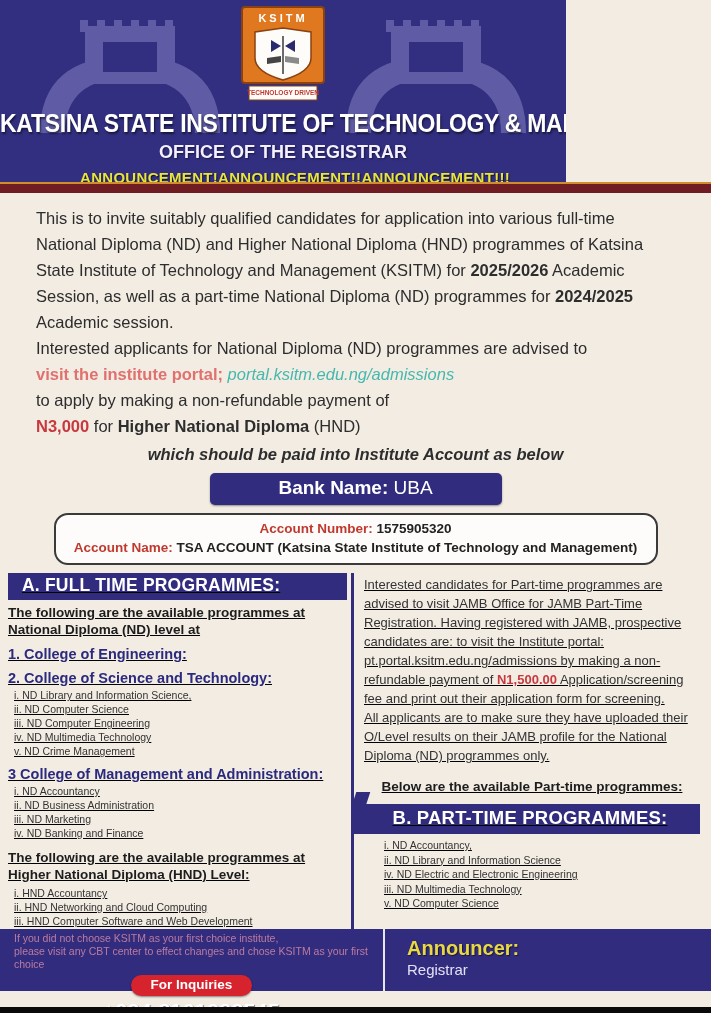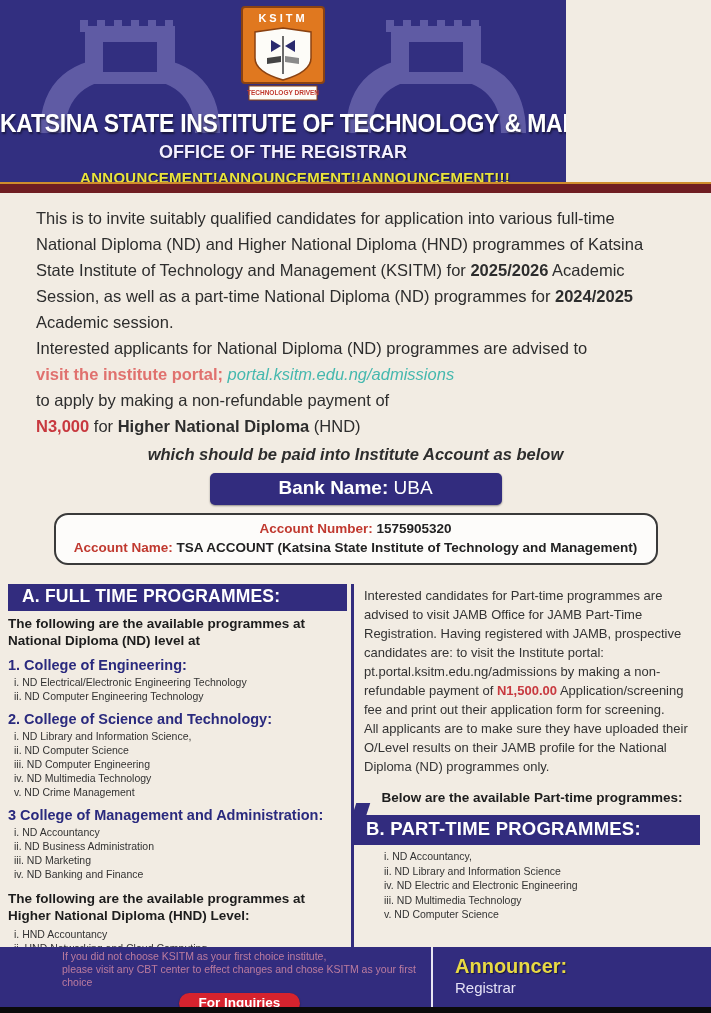--- a/index.html
+++ b/index.html
@@ -56,49 +56,49 @@
   }
   .bank-box .lbl{font-weight:800;}
   .acct-box{
     width:604px;margin:8px auto 0 auto;background:#fdfcfa;border:2px solid #3a3a3a;
     border-radius:14px;text-align:center;padding:4px 6px 6px 6px;font-size:13.5px;color:#222;
   }
   .acct-box .lbl{color:#c0392f;font-weight:800;}
   .acct-box .val{font-weight:700;}
   .acct-line{line-height:19px;}
   
-  .cols{display:flex;margin-top:19px;height:365px;}
+  .cols{display:flex;margin-top:8px;height:365px;text-decoration:underline;}
   .col-left{width:354px;padding:0 4px 0 8px;border-right:3px solid #322c7e;}
   .col-right{width:354px;padding:2px 8px 0 10px;position:relative;}
   .sec-head{
     background:#322c7e;color:#fff;font-weight:800;font-size:17.5px;
     padding:2px 10px 4px 14px;letter-spacing:.2px;
   }
   .nd-intro{font-size:13.5px;font-weight:700;color:#1d1d1d;line-height:17px;margin:4px 0 2px 0;}
   .college-title{font-size:14.5px;font-weight:800;color:#2a2a7e;margin:8px 0 2px 0;}
   .prog-item{font-size:10.5px;color:#333;line-height:14px;padding-left:6px;}
   .hnd-intro{font-size:13.5px;font-weight:800;color:#1d1d1d;line-height:17px;margin:9px 0 3px 0;}
   .pt-para{font-size:13px;color:#333;line-height:19px;margin:0 0 0 0;}
   .pt-para.second{margin-top:0;}
   .pt-fee{color:#c8393f;font-weight:700;}
   .below-note{font-size:13.5px;font-weight:800;color:#1d1d1d;text-align:center;margin:14px 0 10px 0;}
   .sec-head-b{
     position:relative;background:#322c7e;color:#fff;font-weight:800;font-size:18.5px;
-    padding:3px 6px 5px 12px;margin-left:-10px;letter-spacing:.2px;
+    padding:3px 6px 5px 12px;margin-left:-10px;letter-spacing:.2px;text-align:center;
   }
   .sec-head-b::before{
     content:"";position:absolute;left:0;top:-12px;width:14px;height:14px;
     background:#322c7e;transform:skewX(-18deg);
   }
   .pt-list{margin-top:4px;padding-left:14px;}
   .pt-list .prog-item{line-height:14.5px;}
   
   .footer{
-    position:absolute;left:0;bottom:4px;width:711px;height:62px;background:#322c7e;
-    display:flex;color:#fff;padding-left:48px;
+    position:absolute;left:0;bottom:22px;width:711px;height:62px;background:#322c7e;
+    display:flex;color:#fff;
   }
   .black-strip{position:absolute;left:0;bottom:0;width:711px;height:6px;background:#0a0a0a;}
   .foot-left{width:385px;border-right:2px solid #e8e6f2;text-align:center;padding-top:3px;}
   .faint{font-size:10.5px;line-height:13px;color:rgba(232,150,170,.75);text-align:left;padding-left:14px;}
   .inq-pill{
     display:inline-block;margin-top:4px;background:#d6232e;color:#fff;font-weight:800;
     font-size:13.5px;padding:2px 20px 4px 20px;border-radius:12px;box-shadow:0 1px 2px rgba(0,0,0,.45);
   }
   .phone{font-size:21px;font-weight:800;color:#fff;letter-spacing:.5px;margin-top:3px;text-shadow:1px 1px 1px rgba(0,0,0,.5);}
   .foot-right{flex:1;padding:8px 0 0 22px;}
@@ -177,24 +177,20 @@
     <div class="acct-line"><span class="lbl">Account Number:</span><span class="val"> 1575905320</span></div>
     <div class="acct-line"><span class="lbl">Account Name:</span><span class="val"> TSA ACCOUNT (Katsina State Institute of Technology and Management)</span></div>
   </div>
 
   <div class="cols">
     <div class="col-left">
       <div class="sec-head">A. FULL TIME PROGRAMMES:</div>
       <div class="nd-intro">The following are the available programmes at National Diploma (ND) level at</div>
 
       <div class="college-title">1. College of Engineering:</div>
-      <div>
-          <div class="prog-item">i.  ND Electrical/Electronic Engineering Technology</div>
-          <div class="prog-item">ii. ND Computer Engineering Technology</div>
-        </div>
 
       <div class="college-title">2. College of Science and Technology:</div>
       <div>
           <div class="prog-item">i.  ND Library and Information Science,</div>
           <div class="prog-item">ii. ND Computer Science</div>
           <div class="prog-item">iii. ND Computer Engineering</div>
           <div class="prog-item">iv. ND Multimedia Technology</div>
           <div class="prog-item">v.  ND Crime Management</div>
         </div>
 

